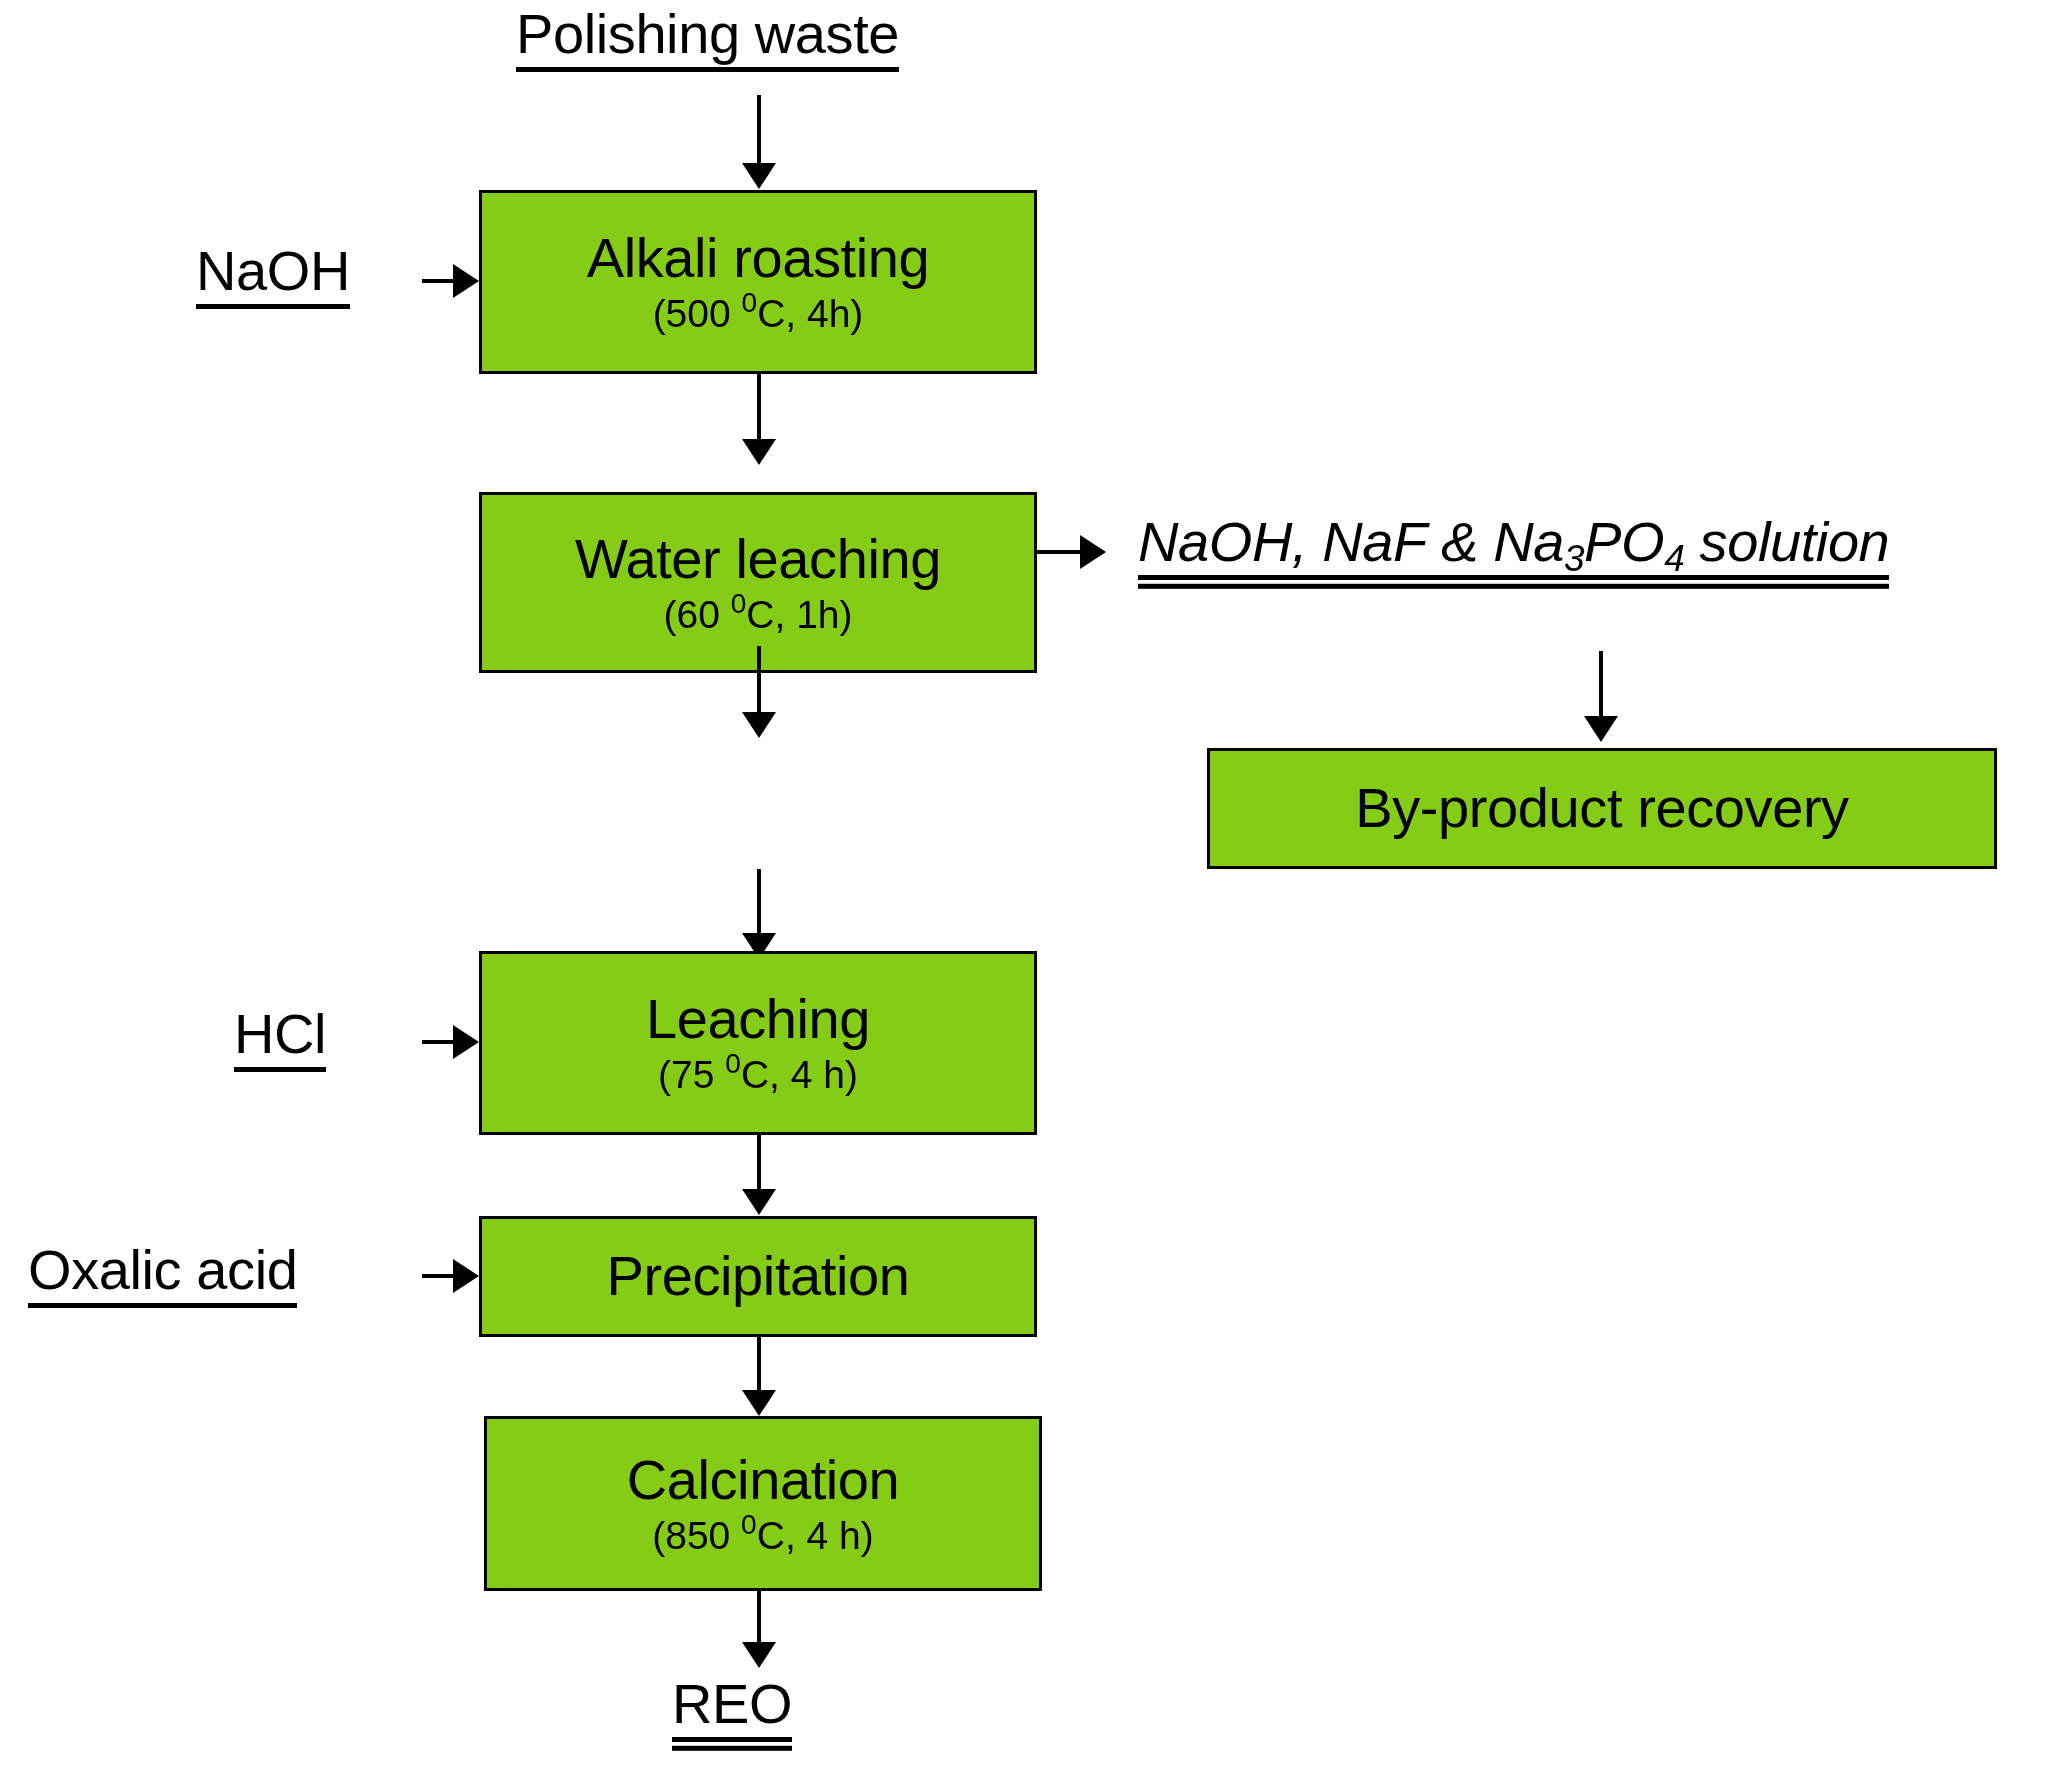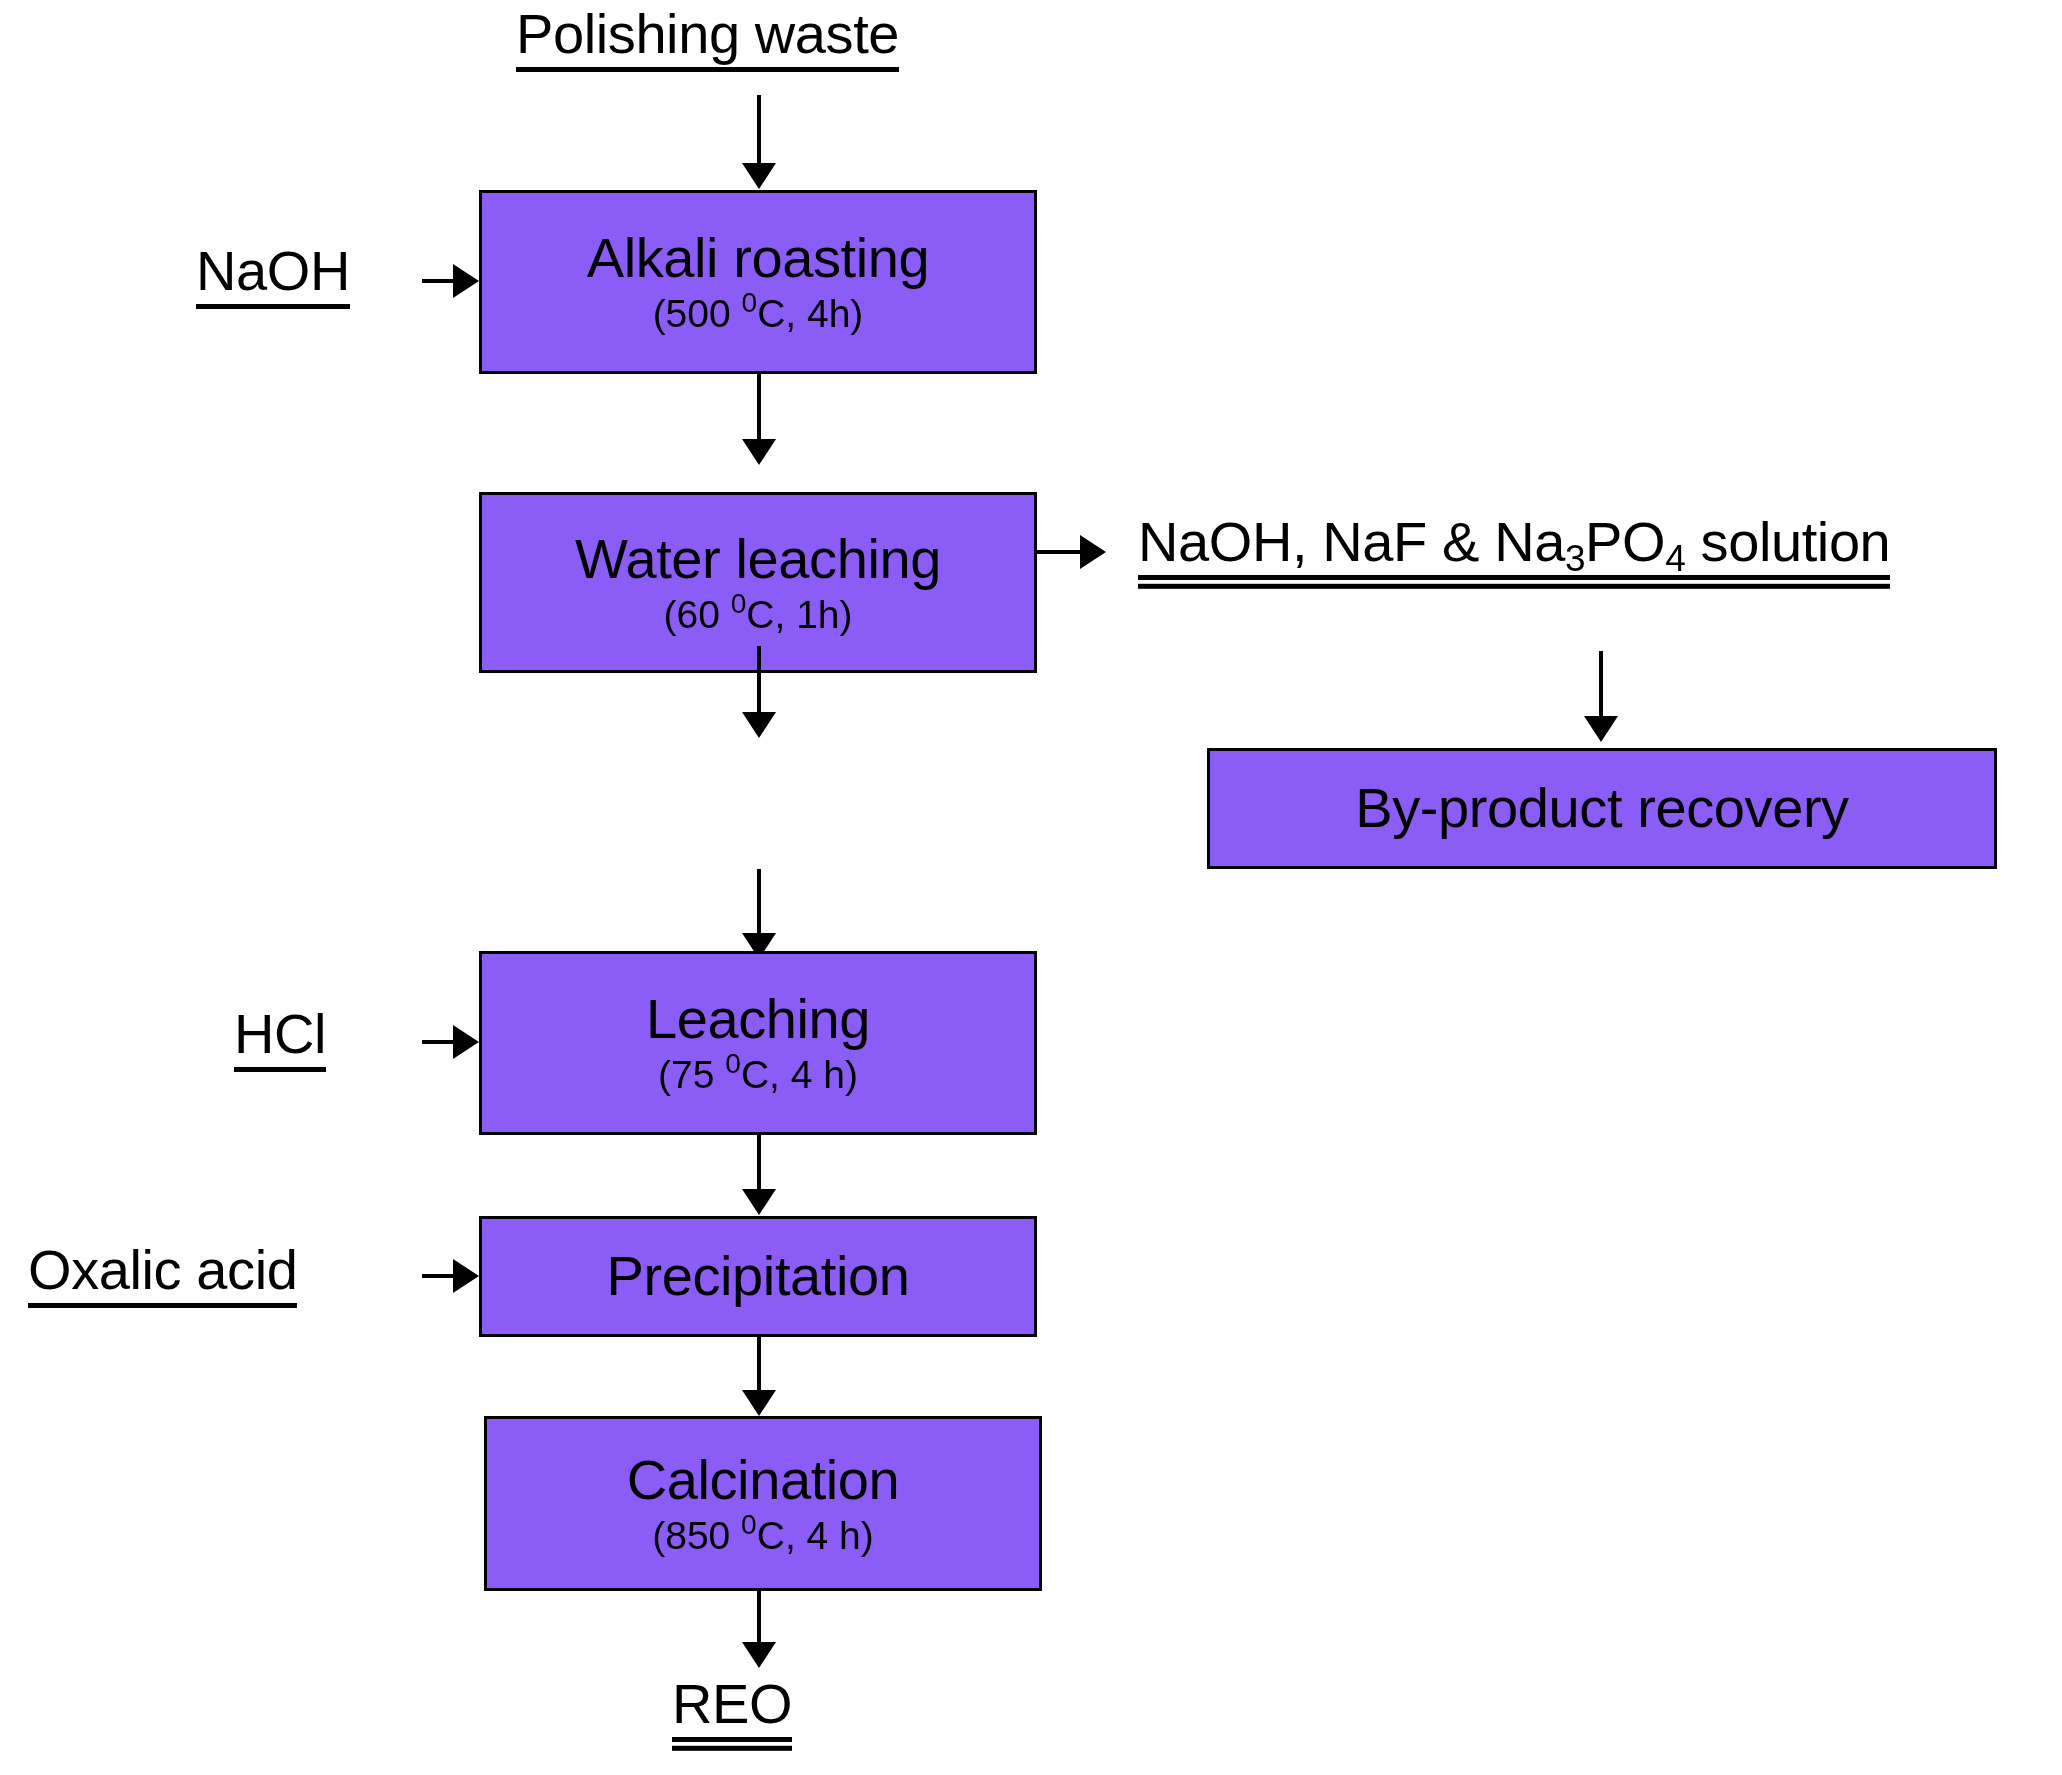--- a/index.html
+++ b/index.html
@@ -14,21 +14,21 @@
     height:1776px;
     background:#ffffff;
     overflow:hidden;
   }
 
   
   .box{
     position:absolute;
     box-sizing:border-box;
     border:3.5px solid #000;
-    background:#8b5cf6;
+    background:#84cc16;
     display:flex;
     flex-direction:column;
     align-items:center;
     justify-content:center;
     line-height:1.04;
   }
   .box .ttl{
     font-size:56px;
     letter-spacing:-0.4px;
     white-space:nowrap;
@@ -127,21 +127,21 @@
   <div class="arrowdown" style="left:742px; top:439px;"></div>
 
   <div class="box" style="left:479px; top:465px; width:558px; height:181px;margin-top:27px;">
     <span class="ttl">Water leaching</span>
     <span class="sub"><span>(60 </span><sup>0</sup><span>C, 1h)</span></span>
   </div>
 
   <div class="hline" style="left:1037px; top:550px; width:64px;"></div>
   <div class="arrowright" style="left:1080px; top:535px;"></div>
 
-  <div class="label u2" style="left:1138px; top:514px;">
+  <div class="label u2" style="left:1138px; top:514px;font-style:italic;">
     <span class="txt"><span>NaOH, NaF &amp; Na</span><sub>3</sub><span>PO</span><sub>4</sub><span> solution</span></span>
   </div>
 
   <div class="vline" style="left:1599px; top:651px; height:72px;"></div>
   <div class="arrowdown" style="left:1584px; top:716px;"></div>
 
   <div class="box" style="left:1207px; top:748px; width:790px; height:121px;">
     <span class="ttl">By-product recovery</span>
   </div>
 

